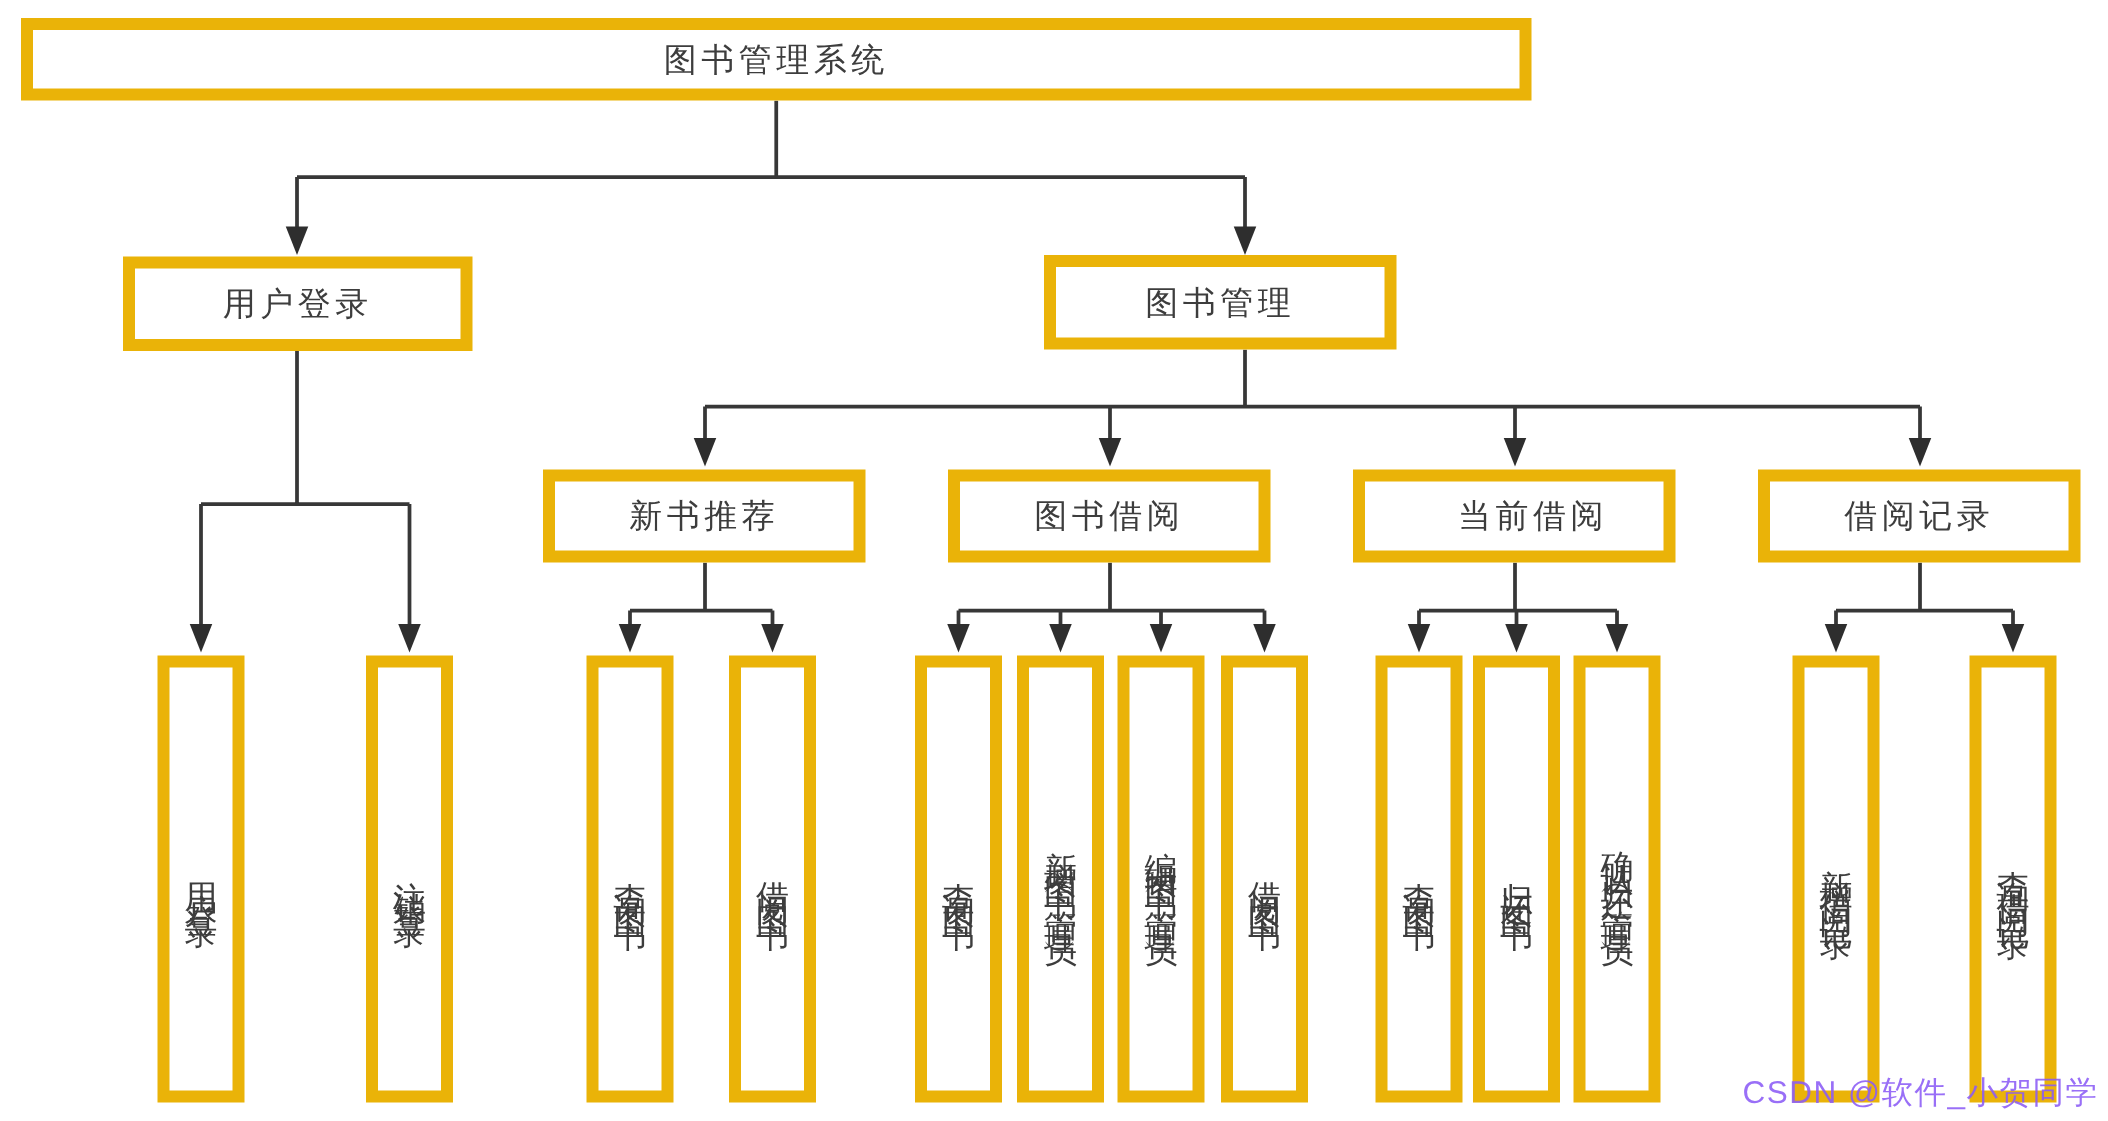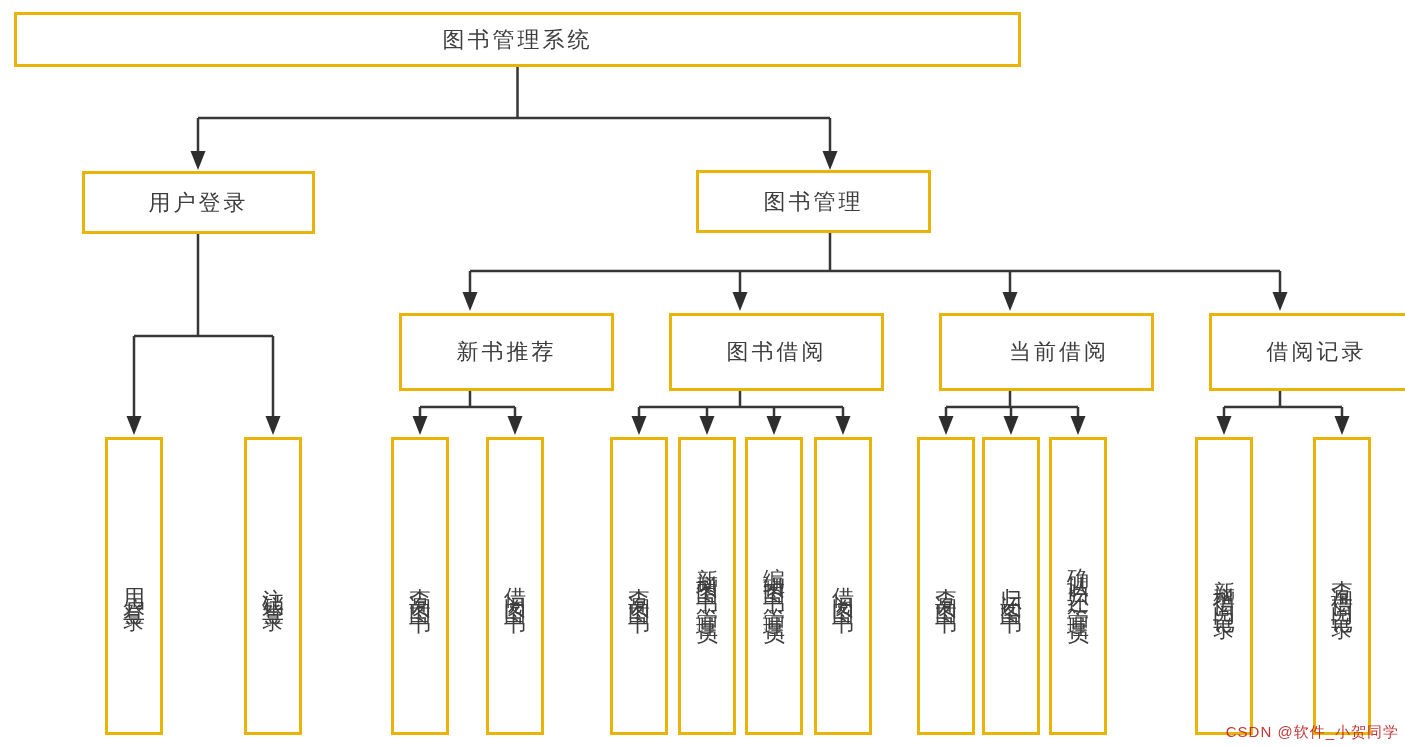--- a/index.html
+++ b/index.html
@@ -13,53 +13,53 @@
   }
   .connectors {
     position: absolute;
     left: 0; top: 0;
     width: 1405px; height: 747px;
   }
   .box {
     position: absolute;
     box-sizing: border-box;
     background: #ffffff;
-    border: 3px solid #eab308;
+    border: 8px solid #eab308;
     color: #3d3d3d;
     display: flex;
     align-items: center;
     justify-content: center;
   }
   .h {
     font-size: 22px;
     letter-spacing: 3px;
     white-space: nowrap;
   }
   .root {
     left: 14px; top: 12px; width: 1007px; height: 55px;
   }
   .l2 { height: 63px; }
-  .l3 { top: 313px; width: 215px; height: 78px; margin-left: 37px; }
+  .l3 { top: 313px; width: 215px; height: 62px; }
   .v {
     top: 437px;
     width: 58px;
     height: 298px;
     writing-mode: vertical-rl;
     text-orientation: mixed;
     font-size: 22px;
     letter-spacing: 8px;
     line-height: 1;
   }
   .watermark {
     position: absolute;
     right: 6px;
     bottom: 5px;
-    font-size: 15px;
+    font-size: 21px;
     letter-spacing: 1px;
-    color: #b91c1c;
+    color: #8b5cf6;
     opacity: 0.88;
     white-space: nowrap;
     z-index: 5;
   }
 </style>
 </head>
 <body>
 
 <div class="stage">
 

